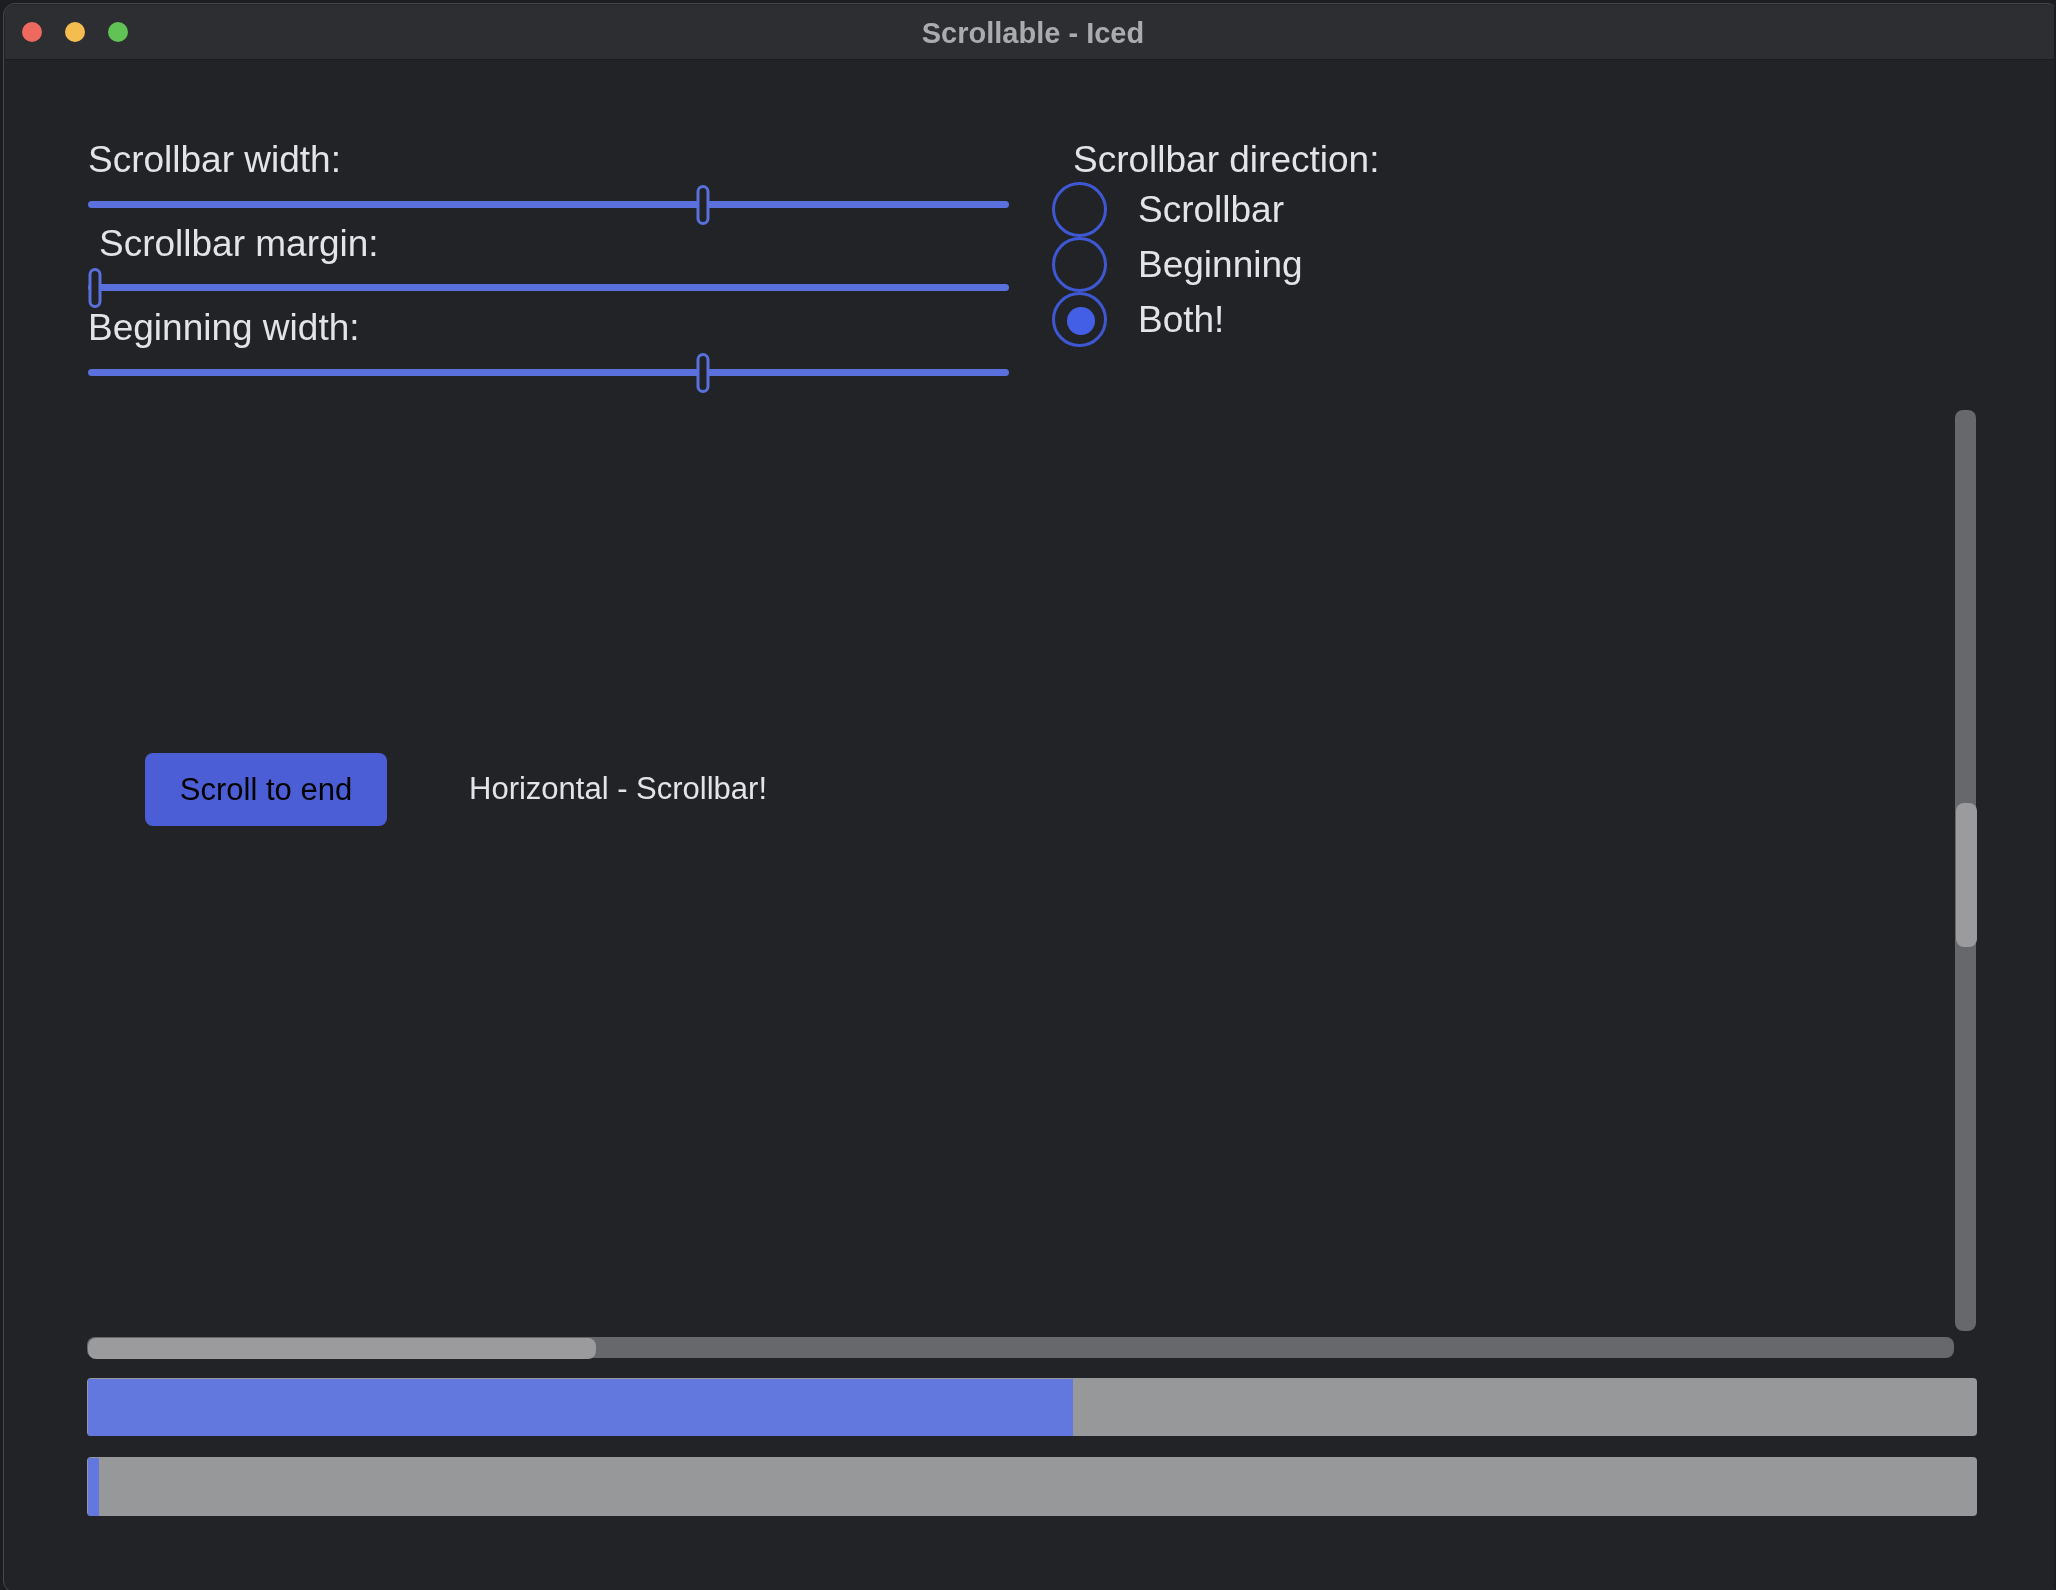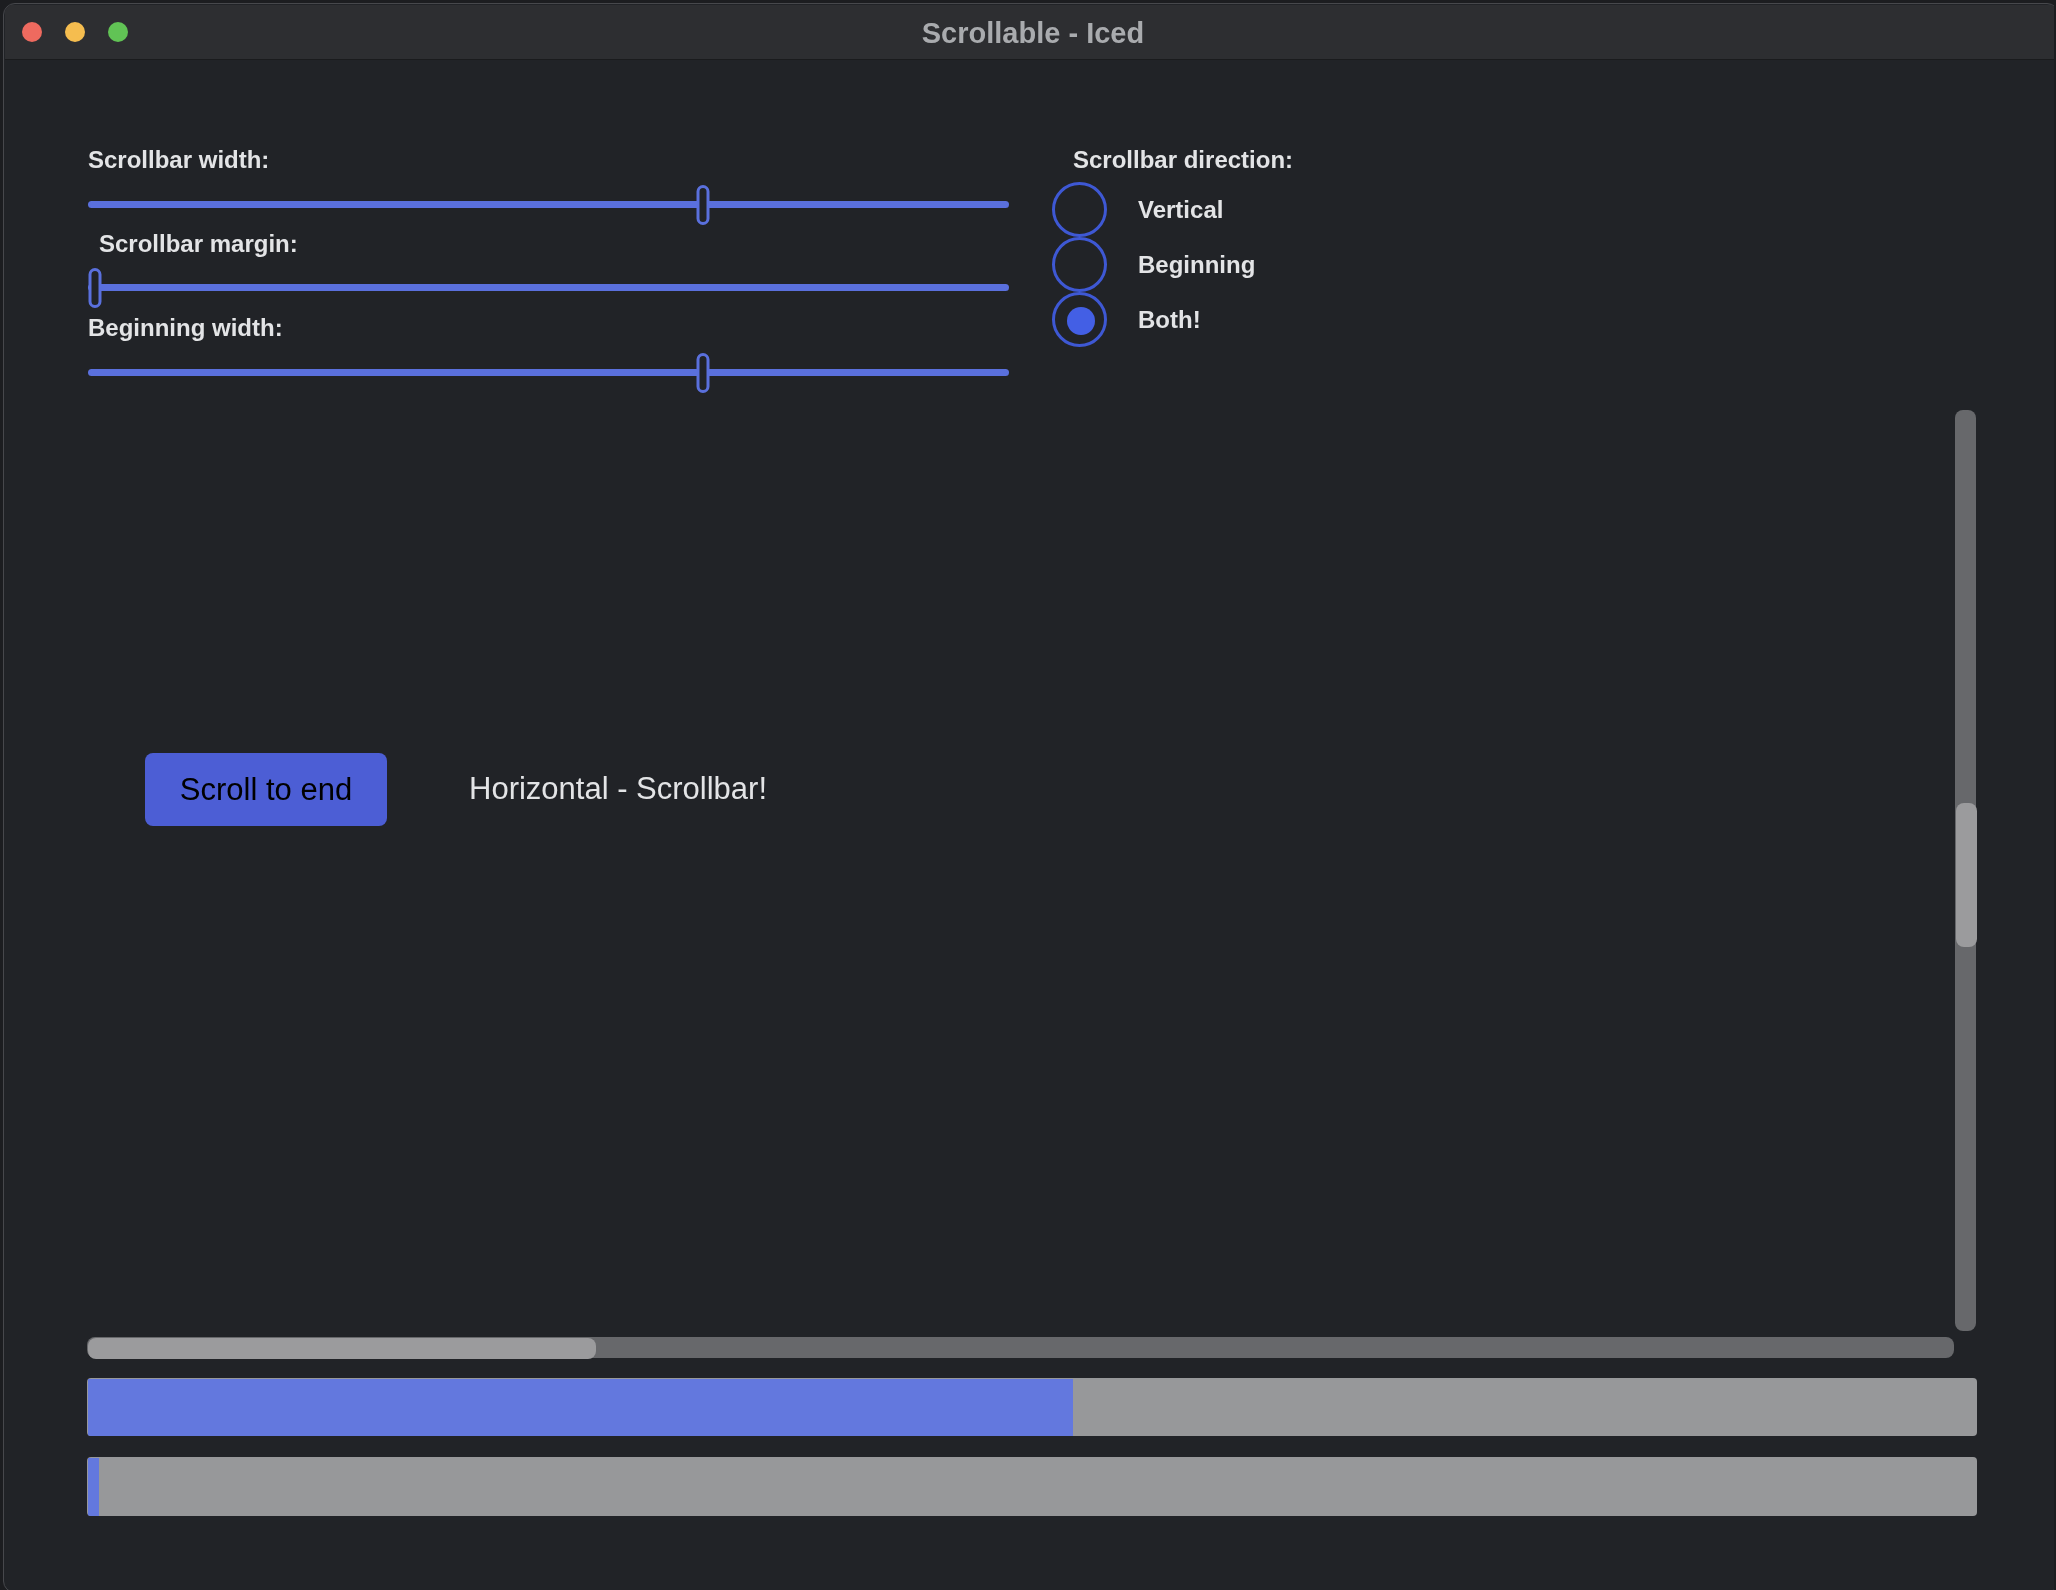--- a/index.html
+++ b/index.html
@@ -17,21 +17,21 @@
   .titlebar{
     position:absolute; left:0; top:0; width:100%; height:55px;
     background:var(--titlebar); border-bottom:1px solid #1a1b1d;
   }
   .light{position:absolute; top:16px; width:20px; height:20px; border-radius:50%;}
   .title{
     position:absolute; left:0; top:0; width:100%; height:55px; line-height:55px;
     text-align:center; color:var(--title-text); font-size:29px; font-weight:700;
   }
   .label{
-    position:absolute; color:var(--text); font-size:24px; line-height:42px; white-space:nowrap;font-weight:bold;
+    position:absolute; color:var(--text); font-size:37px; line-height:42px; white-space:nowrap;
   }
   .rail{position:absolute; height:7px; background:var(--accent); border-radius:4px;}
   .slider-track{position:absolute; width:921px; height:0;}
   .slider-handle{
     position:absolute; width:13px; height:40px; border-radius:8px;
     border:3px solid var(--accent); background:var(--bg);
     transform:translate(-50%,-50%); top:0;
   }
   .radio{
     position:absolute; left:1047px; width:55px; height:55px; border-radius:50%;
@@ -83,21 +83,21 @@
   <div class="rail" style="left:83px;top:364px;width:921px"></div>
   <div class="slider-track" style="left:83px;top:367px">
     <div class="slider-handle" style="left: 66.7%;"></div>
   </div>
 
   <div class="label" style="left:1068px;top:134px">Scrollbar direction:</div>
 
   <div class="radio" style="top:177px">
     
   </div>
-  <div class="label" style="left:1133px;top:184px">Vertical</div>
+  <div class="label" style="left:1133px;top:184px">Scrollbar</div>
 
   <div class="radio" style="top:232px">
     
   </div>
   <div class="label" style="left:1133px;top:239px">Beginning</div>
 
   <div class="radio selected" style="top:287px">
     <span class="dot"></span>
   </div>
   <div class="label" style="left:1133px;top:294px">Both!</div>

